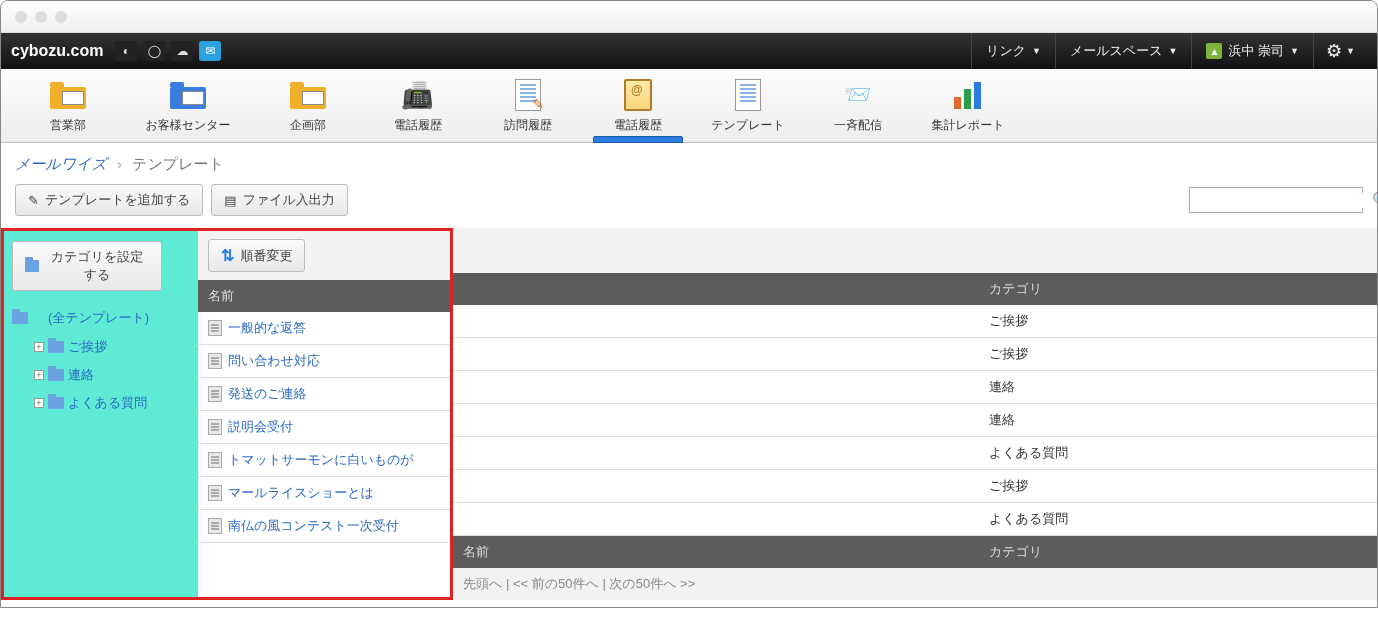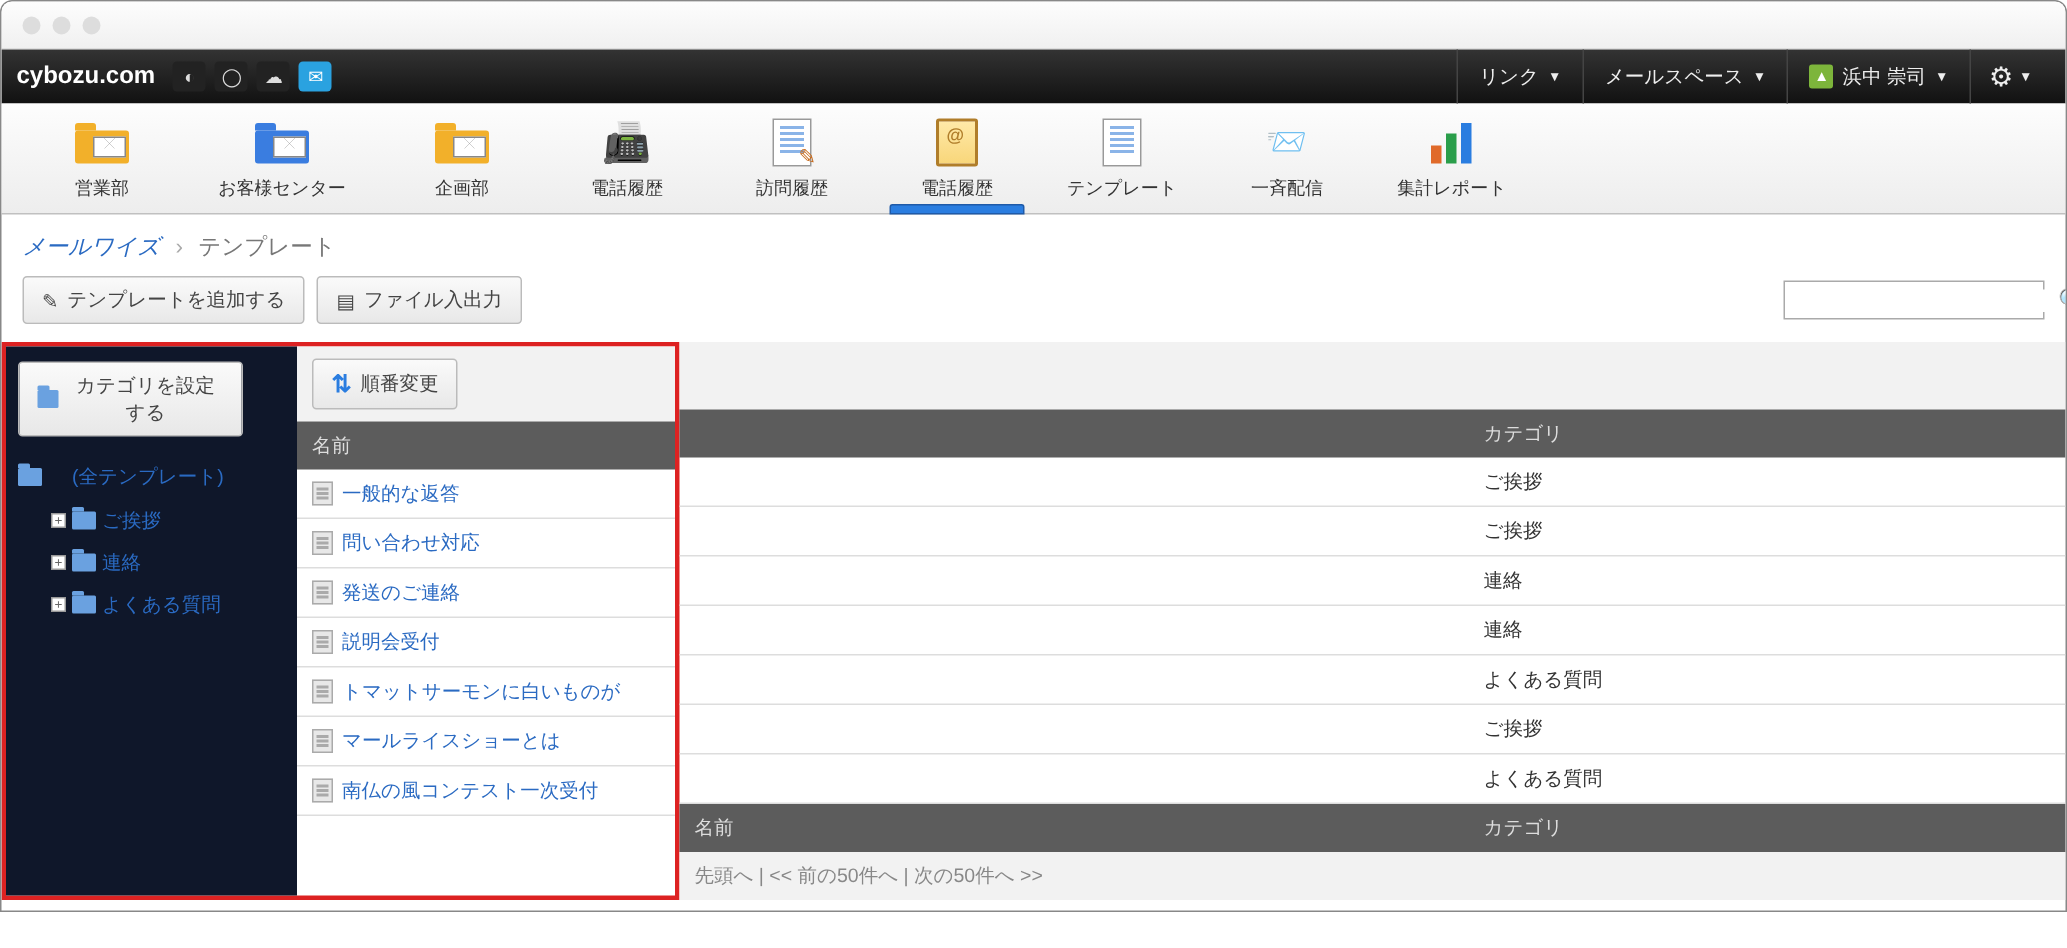--- a/index.html
+++ b/index.html
@@ -34,21 +34,21 @@
 
 .toolbar { padding: 0 14px 12px; display: flex; align-items: center; }
 .btn { background: linear-gradient(#fafafa,#e8e8e8); border: 1px solid #bbb; border-radius: 3px; padding: 6px 12px; font-size: 13px; color: #444; cursor: pointer; display: inline-flex; align-items: center; gap: 6px; }
 .btn + .btn { margin-left: 8px; }
 .toolbar .right { margin-left: auto; }
 .searchbox { width: 174px; height: 26px; border: 1px solid #aaa; display: flex; align-items: center; padding: 0 6px; }
 .searchbox input { border: none; outline: none; flex: 1; font-size: 13px; }
 
 .content { display: flex; }
 .highlight-box { border: 3px solid #d22; }
-.sidebar { width: 194px; background: #0f172a; padding: 10px 8px; }
+.sidebar { width: 194px; background: #5eead4; padding: 10px 8px; }
 .sidebar .btn { display: flex; width: 150px; justify-content: flex-start; }
 .tree { margin-top: 12px; font-size: 13px; }
 .tree .troot { display: flex; align-items: center; gap: 20px; color: #2a6ac2; padding: 6px 0; cursor: pointer; }
 .tree .tchild { display: flex; align-items: center; gap: 4px; color: #2a6ac2; padding: 5px 0 5px 22px; cursor: pointer; }
 .tree .exp { width: 10px; height: 10px; border: 1px solid #999; font-size: 9px; line-height: 8px; text-align: center; color: #666; background:#fff; }
 .folder-ic { width: 16px; height: 12px; background: #6aa1e0; border-radius: 1px; display:inline-block; position: relative; }
 .folder-ic::before { content:""; position:absolute; top:-3px; left:0; width:8px; height:3px; background:#6aa1e0; border-radius:1px 1px 0 0; }
 .folder-ic.stack::after { content:""; position:absolute; top:2px; left:2px; width:16px; height:12px; background:#9bc2ef; border-radius:1px; z-index:-1; }
 
 .main { flex: 1; }

